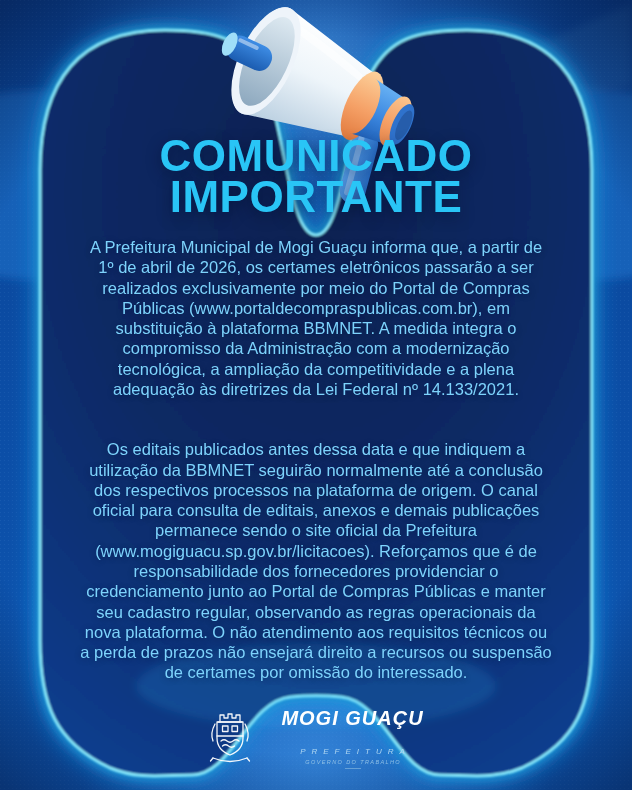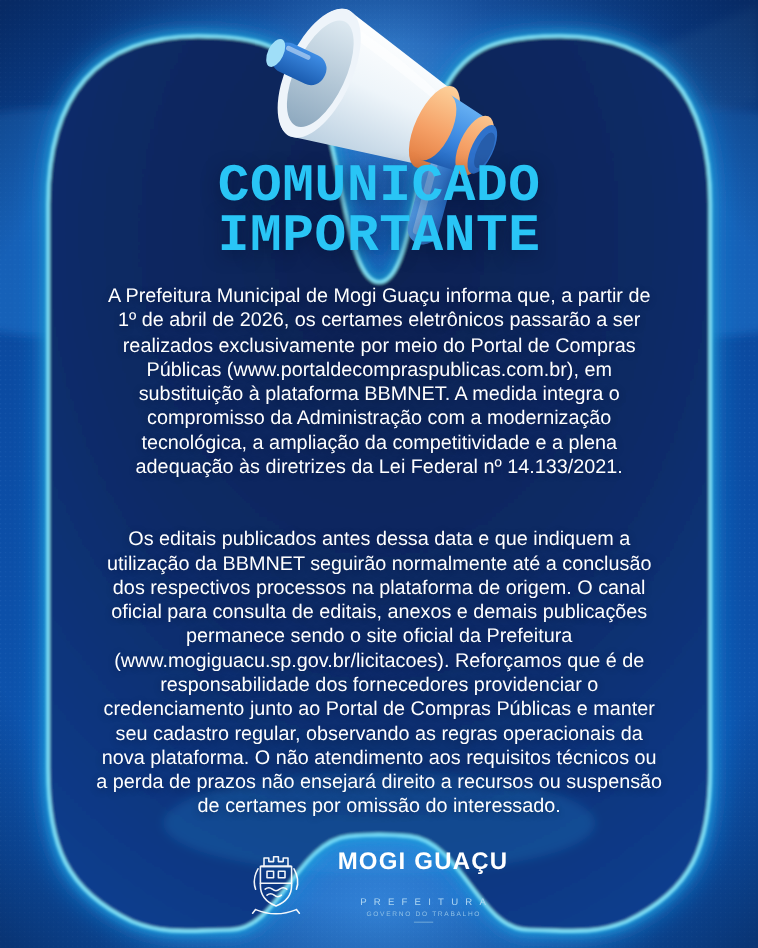--- a/index.html
+++ b/index.html
@@ -8,38 +8,38 @@
     background:#0a4498;
     font-family:"Liberation Sans","DejaVu Sans",sans-serif;
   }
   .poster svg.bg{position:absolute;left:0;top:0;z-index:0;}
 
   .title{
     position:absolute;left:0;top:134px;width:100%;z-index:3;
     text-align:center;line-height:1;
     color:#29c5f6;font-weight:bold;
     text-shadow:0 4px 14px rgba(2,15,45,.55);
-    font-family:Liberation Mono, monospace;
   }
   .title .t1{display:block;font-size:44px;letter-spacing:.5px;}
   .title .t2{display:block;font-size:44px;letter-spacing:.5px;margin-top:-3px;}
 
   .body-copy{
     position:absolute;left:50px;right:50px;top:237px;z-index:3;
-    text-align:center;color:#ffffff;
+    text-align:center;color:#7dd3fc;
     font-size:16.5px;line-height:1.23;
     text-shadow:0 1px 6px rgba(4,20,55,.45);
   }
   .para{white-space:pre-line;margin:0;}
   .para + .para{margin-top:40px;}
 
   .footer-logo{
     position:absolute;left:0;top:708px;width:100%;z-index:3;
     display:flex;align-items:center;justify-content:center;gap:29px;
     color:#fff;
+    font-style:italic;
   }
   .crest{flex:0 0 auto;}
   .logo-text{display:flex;flex-direction:column;align-items:center;}
   .brand{font-size:20px;font-weight:bold;letter-spacing:1px;line-height:1;}
   .dept{font-size:8px;letter-spacing:6px;padding-left:6px;color:#aed6f2;margin-top:20px;line-height:1;}
   .tagline{font-size:5.5px;letter-spacing:1.4px;padding-left:1.4px;color:#8fc0e6;margin-top:4px;line-height:1;}
   .tag-rule{width:16px;height:1px;background:#7fb4de;opacity:.7;margin-top:2px;}
 </style>
 </head>
 <body>

